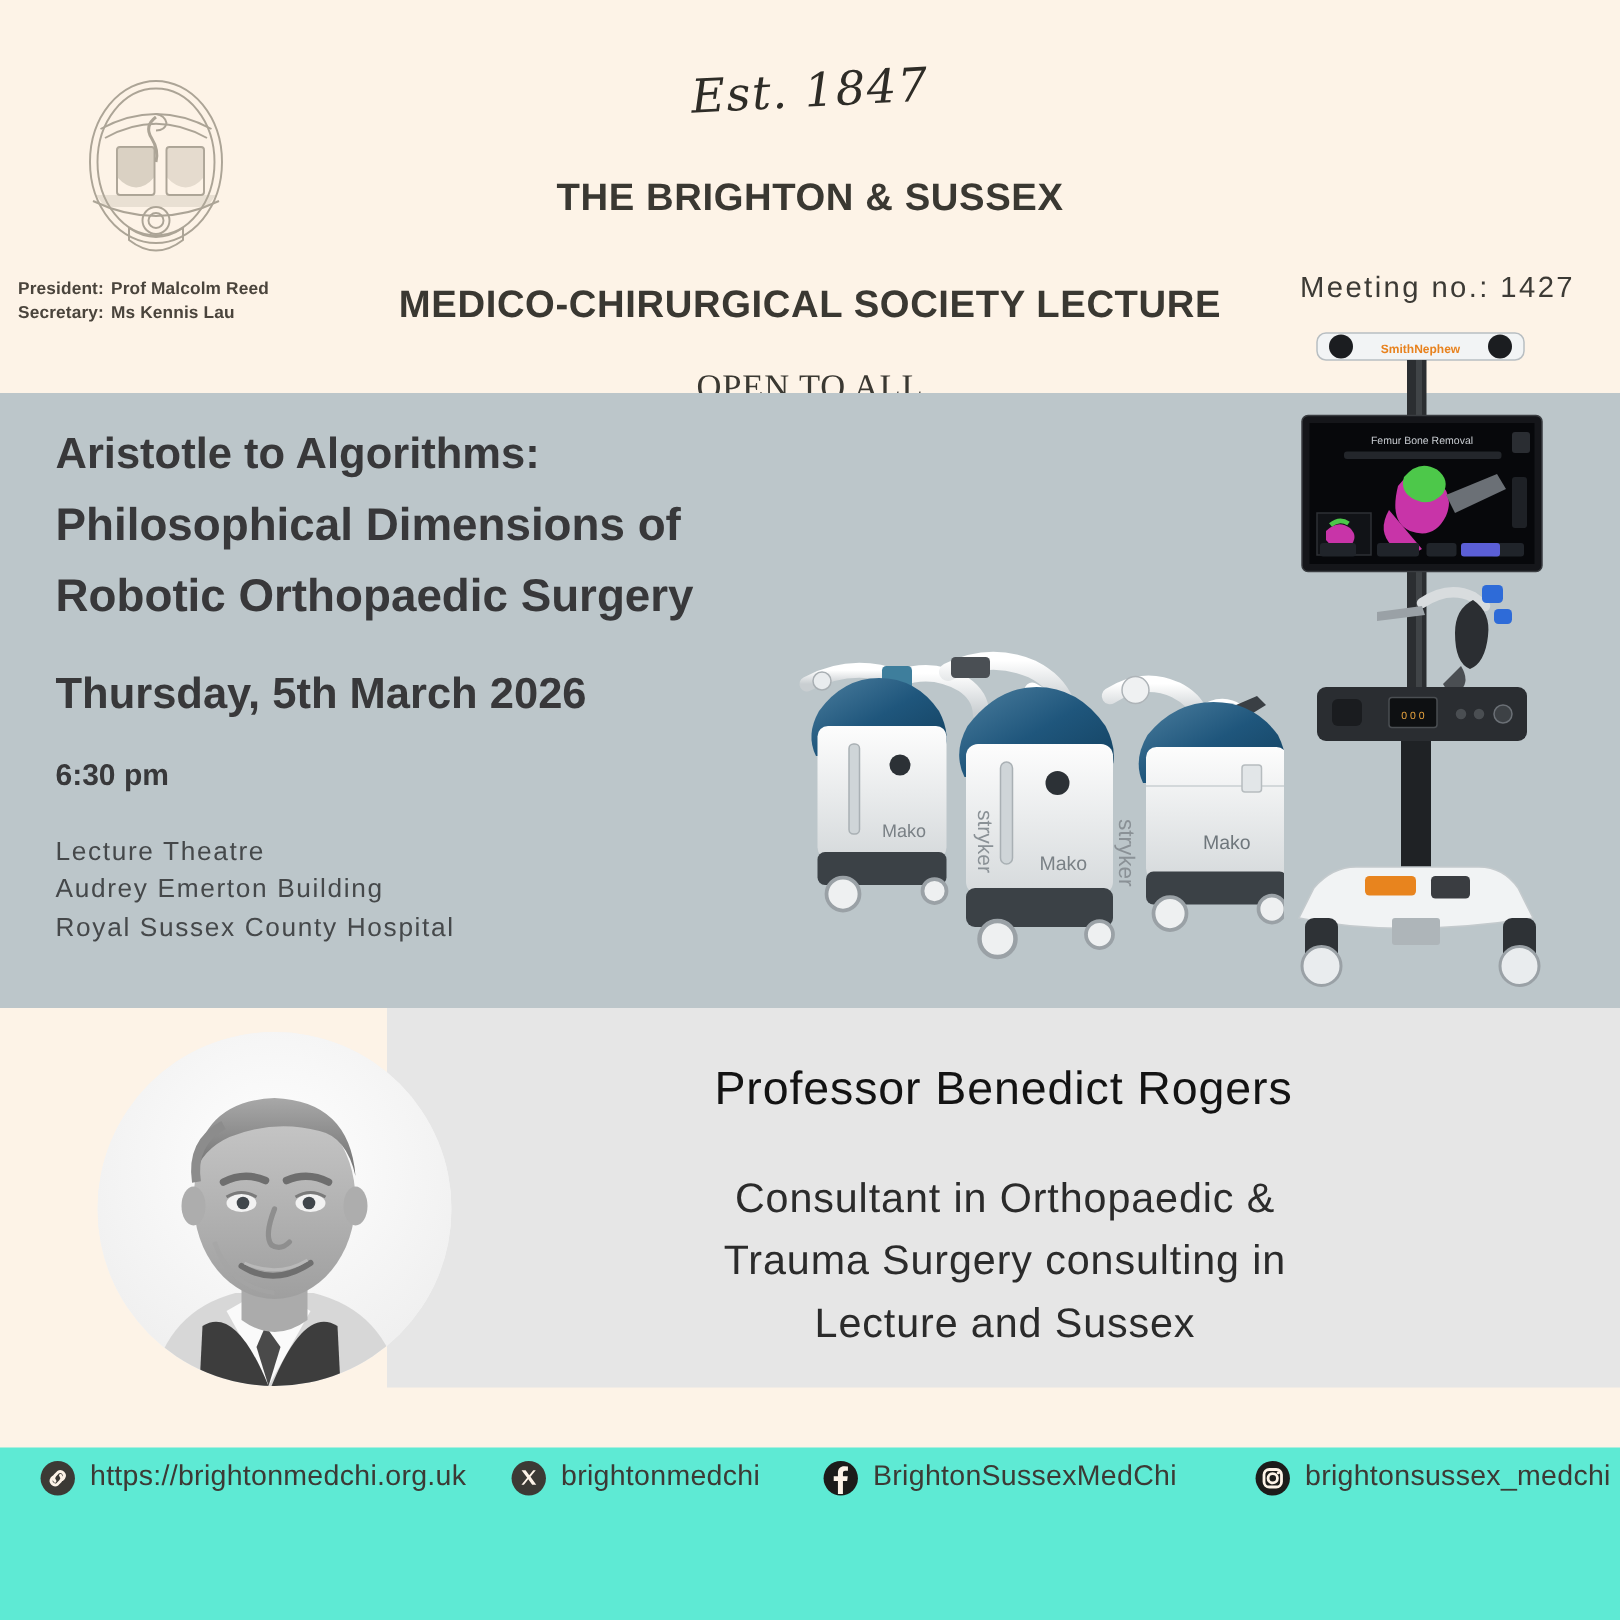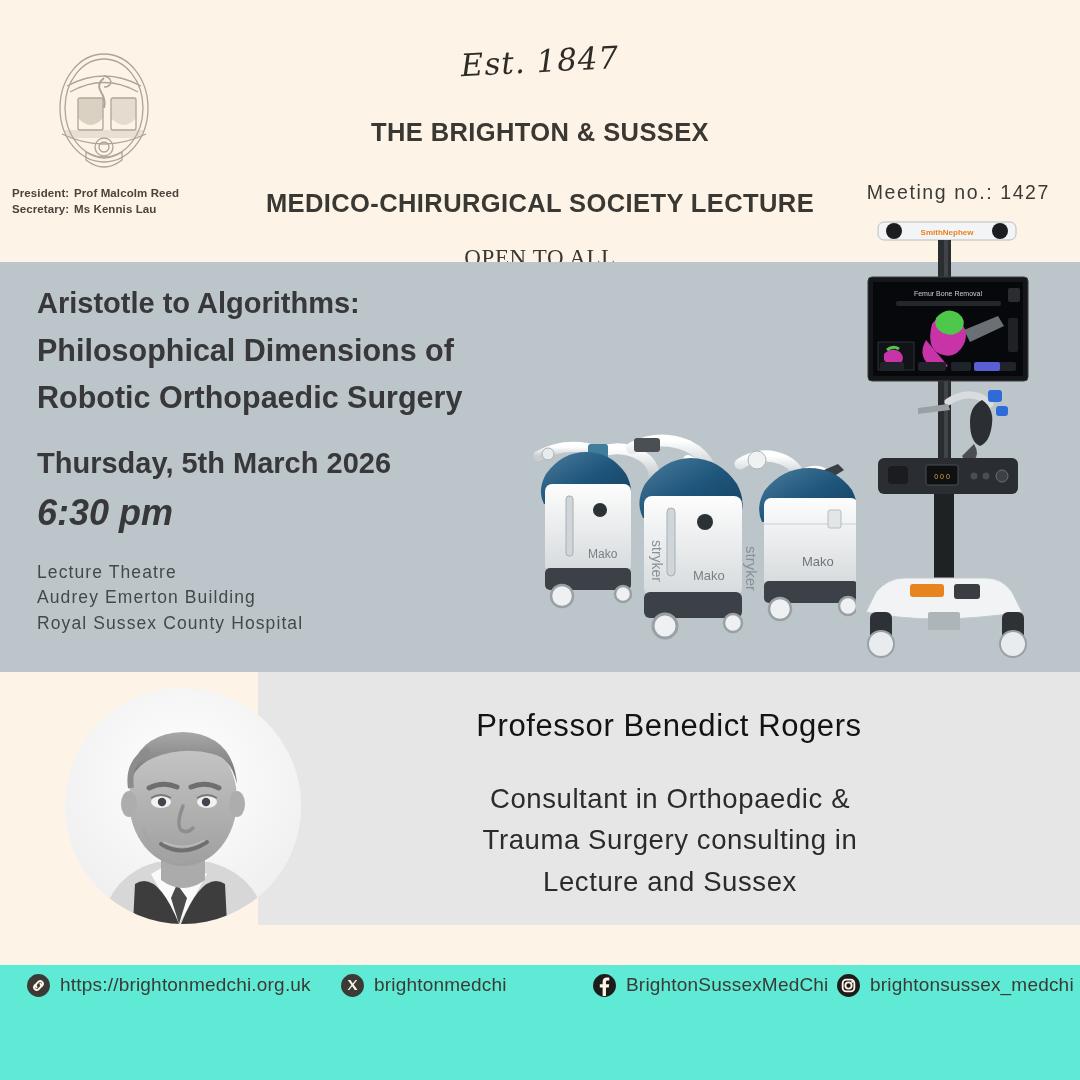--- a/index.html
+++ b/index.html
@@ -35,21 +35,21 @@
   .meeting-no{position:absolute;right:30px;top:181px;font-size:19.5px;letter-spacing:1.6px;
               color:#3C3A35;}
 
   
   .midband{position:absolute;left:0;top:262px;width:1080px;height:410px;background:#BCC6CA;}
 
   .lecture-info{position:absolute;left:37px;top:286px;width:500px;}
   .l-title1{font-size:29px;font-weight:700;color:#38383A;line-height:1.2;}
   .l-title2{font-size:30.5px;font-weight:700;color:#38383A;line-height:1.15;margin-top:12px;}
   .l-date{font-size:29px;font-weight:700;color:#38383A;margin-top:32px;}
-  .l-time{font-size:36px;font-weight:700;color:#38383A;margin-top:12px;font-style:italic;}
+  .l-time{font-size:20px;font-weight:700;color:#38383A;margin-top:26px;}
   .l-venue{margin-top:26px;font-size:17.5px;line-height:1.45;color:#45484A;letter-spacing:1.1px;}
 
   
   .robots{position:absolute;left:528px;top:418px;width:345px;height:254px;}
   .tower{position:absolute;left:856px;top:214px;width:182px;height:458px;}
 
   
   .speaker-panel{position:absolute;left:258px;top:672px;width:822px;height:253px;background:#E6E6E6;}
   .speaker-name{position:absolute;left:258px;top:708px;width:822px;text-align:center;
                 font-size:31px;font-weight:400;color:#131313;letter-spacing:.6px;}
@@ -59,21 +59,21 @@
   .portrait{position:absolute;left:65px;top:688px;width:236px;height:236px;border-radius:50%;
             overflow:hidden;background:#F3F3F3;}
   .portrait svg{display:block;width:236px;height:236px;}
 
   
   .footer{position:absolute;left:0;top:965px;width:1080px;height:115px;background:#5eead4;}
   .social-row{position:absolute;left:0;top:20px;width:1080px;display:flex;align-items:center;}
   .social{display:flex;align-items:center;gap:9px;color:#3C3A35;font-size:19px;letter-spacing:.2px;}
   .s1{position:absolute;left:26px;}
   .s2{position:absolute;left:340px;}
-  .s3{position:absolute;left:592px;}
+  .s3{position:absolute;left:548px;}
   .s4{position:absolute;left:836px;}
   .sicon{width:25px;height:25px;flex:0 0 25px;display:block;}
 </style>
 </head>
 <body>
 
 <div class="poster">
 
   <div class="header">
 

